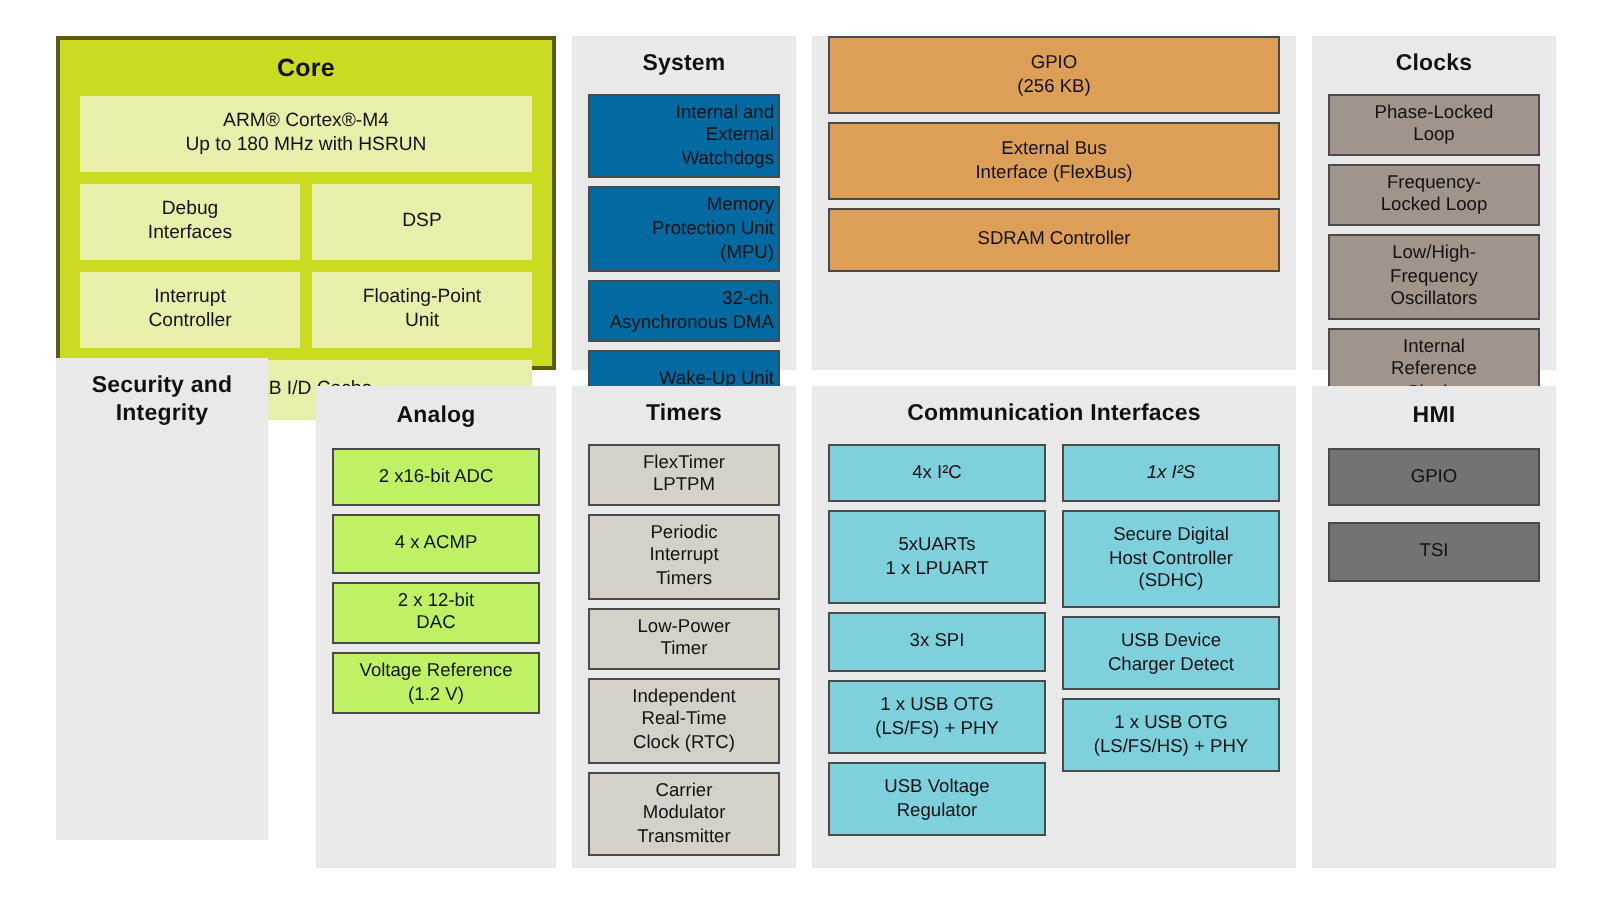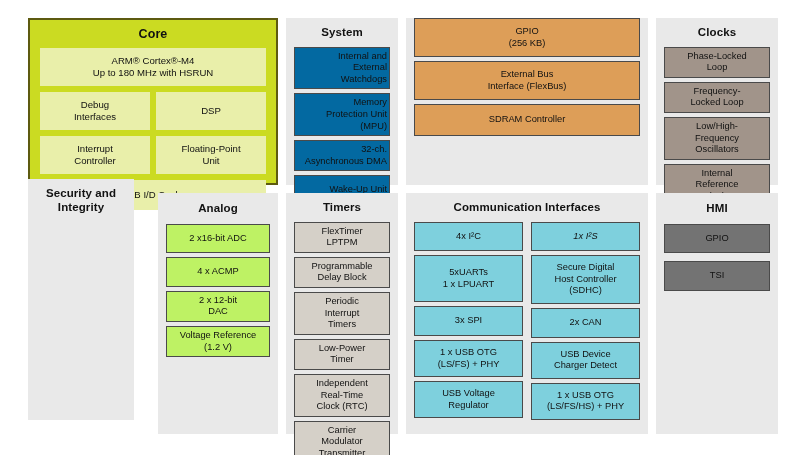--- a/index.html
+++ b/index.html
@@ -224,24 +224,20 @@
   </div>
 
   <div class="panel" id="timers-panel" style="left:286px; top:193px; width:112px; height:241px;">
     <div class="panel-title">Timers</div>
     <div class="panel-body">
       <div class="blk tmr">
         <span>FlexTimer</span>
         <span>LPTPM</span>
       </div>
       <div class="blk tmr">
-        <span>Programmable</span>
-        <span>Delay Block</span>
-      </div>
-      <div class="blk tmr">
         <span>Periodic</span>
         <span>Interrupt</span>
         <span>Timers</span>
       </div>
       <div class="blk tmr">
         <span>Low-Power</span>
         <span>Timer</span>
       </div>
       <div class="blk tmr">
         <span>Independent</span>
@@ -281,23 +277,20 @@
       </div>
       <div class="col">
         <div class="blk comm" style="padding:8px 2px;font-style:italic;">
           <span>1x I²S</span>
         </div>
         <div class="blk comm" style="padding:6px 2px;">
           <span>Secure Digital</span>
           <span>Host Controller</span>
           <span>(SDHC)</span>
         </div>
-        <div class="blk comm" style="padding:8px 2px;">
-          <span>2x CAN</span>
-        </div>
         <div class="blk comm" style="padding:6px 2px;">
           <span>USB Device</span>
           <span>Charger Detect</span>
         </div>
         <div class="blk comm" style="padding:6px 2px; margin-bottom:0;">
           <span>1 x USB OTG</span>
           <span>(LS/FS/HS) + PHY</span>
         </div>
       </div>
     </div>

